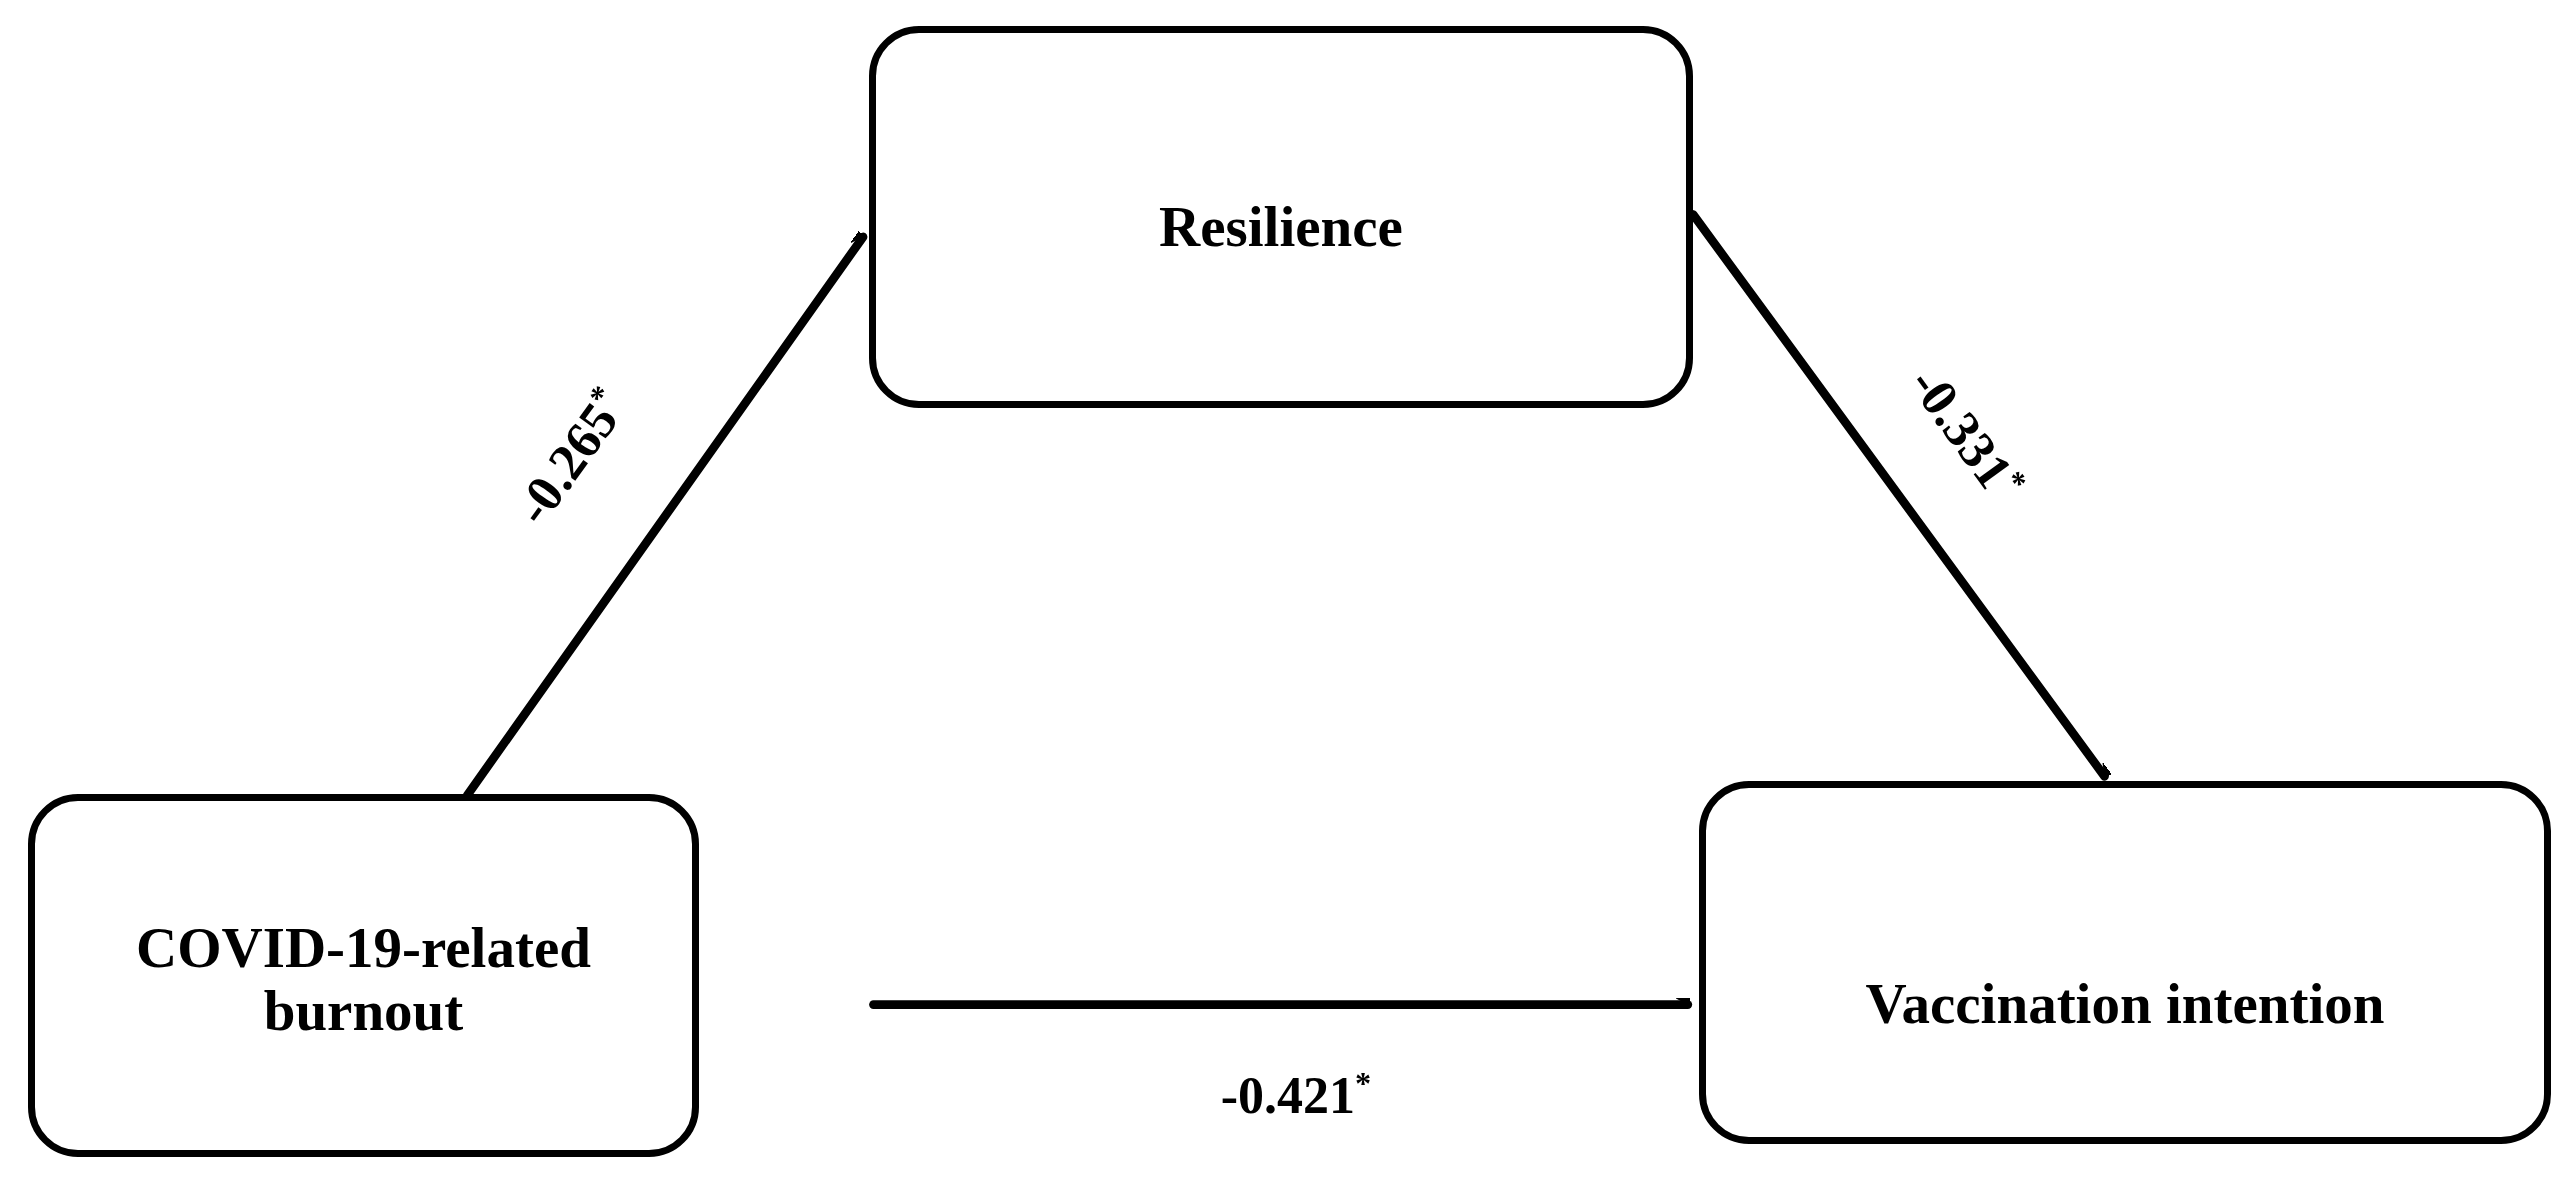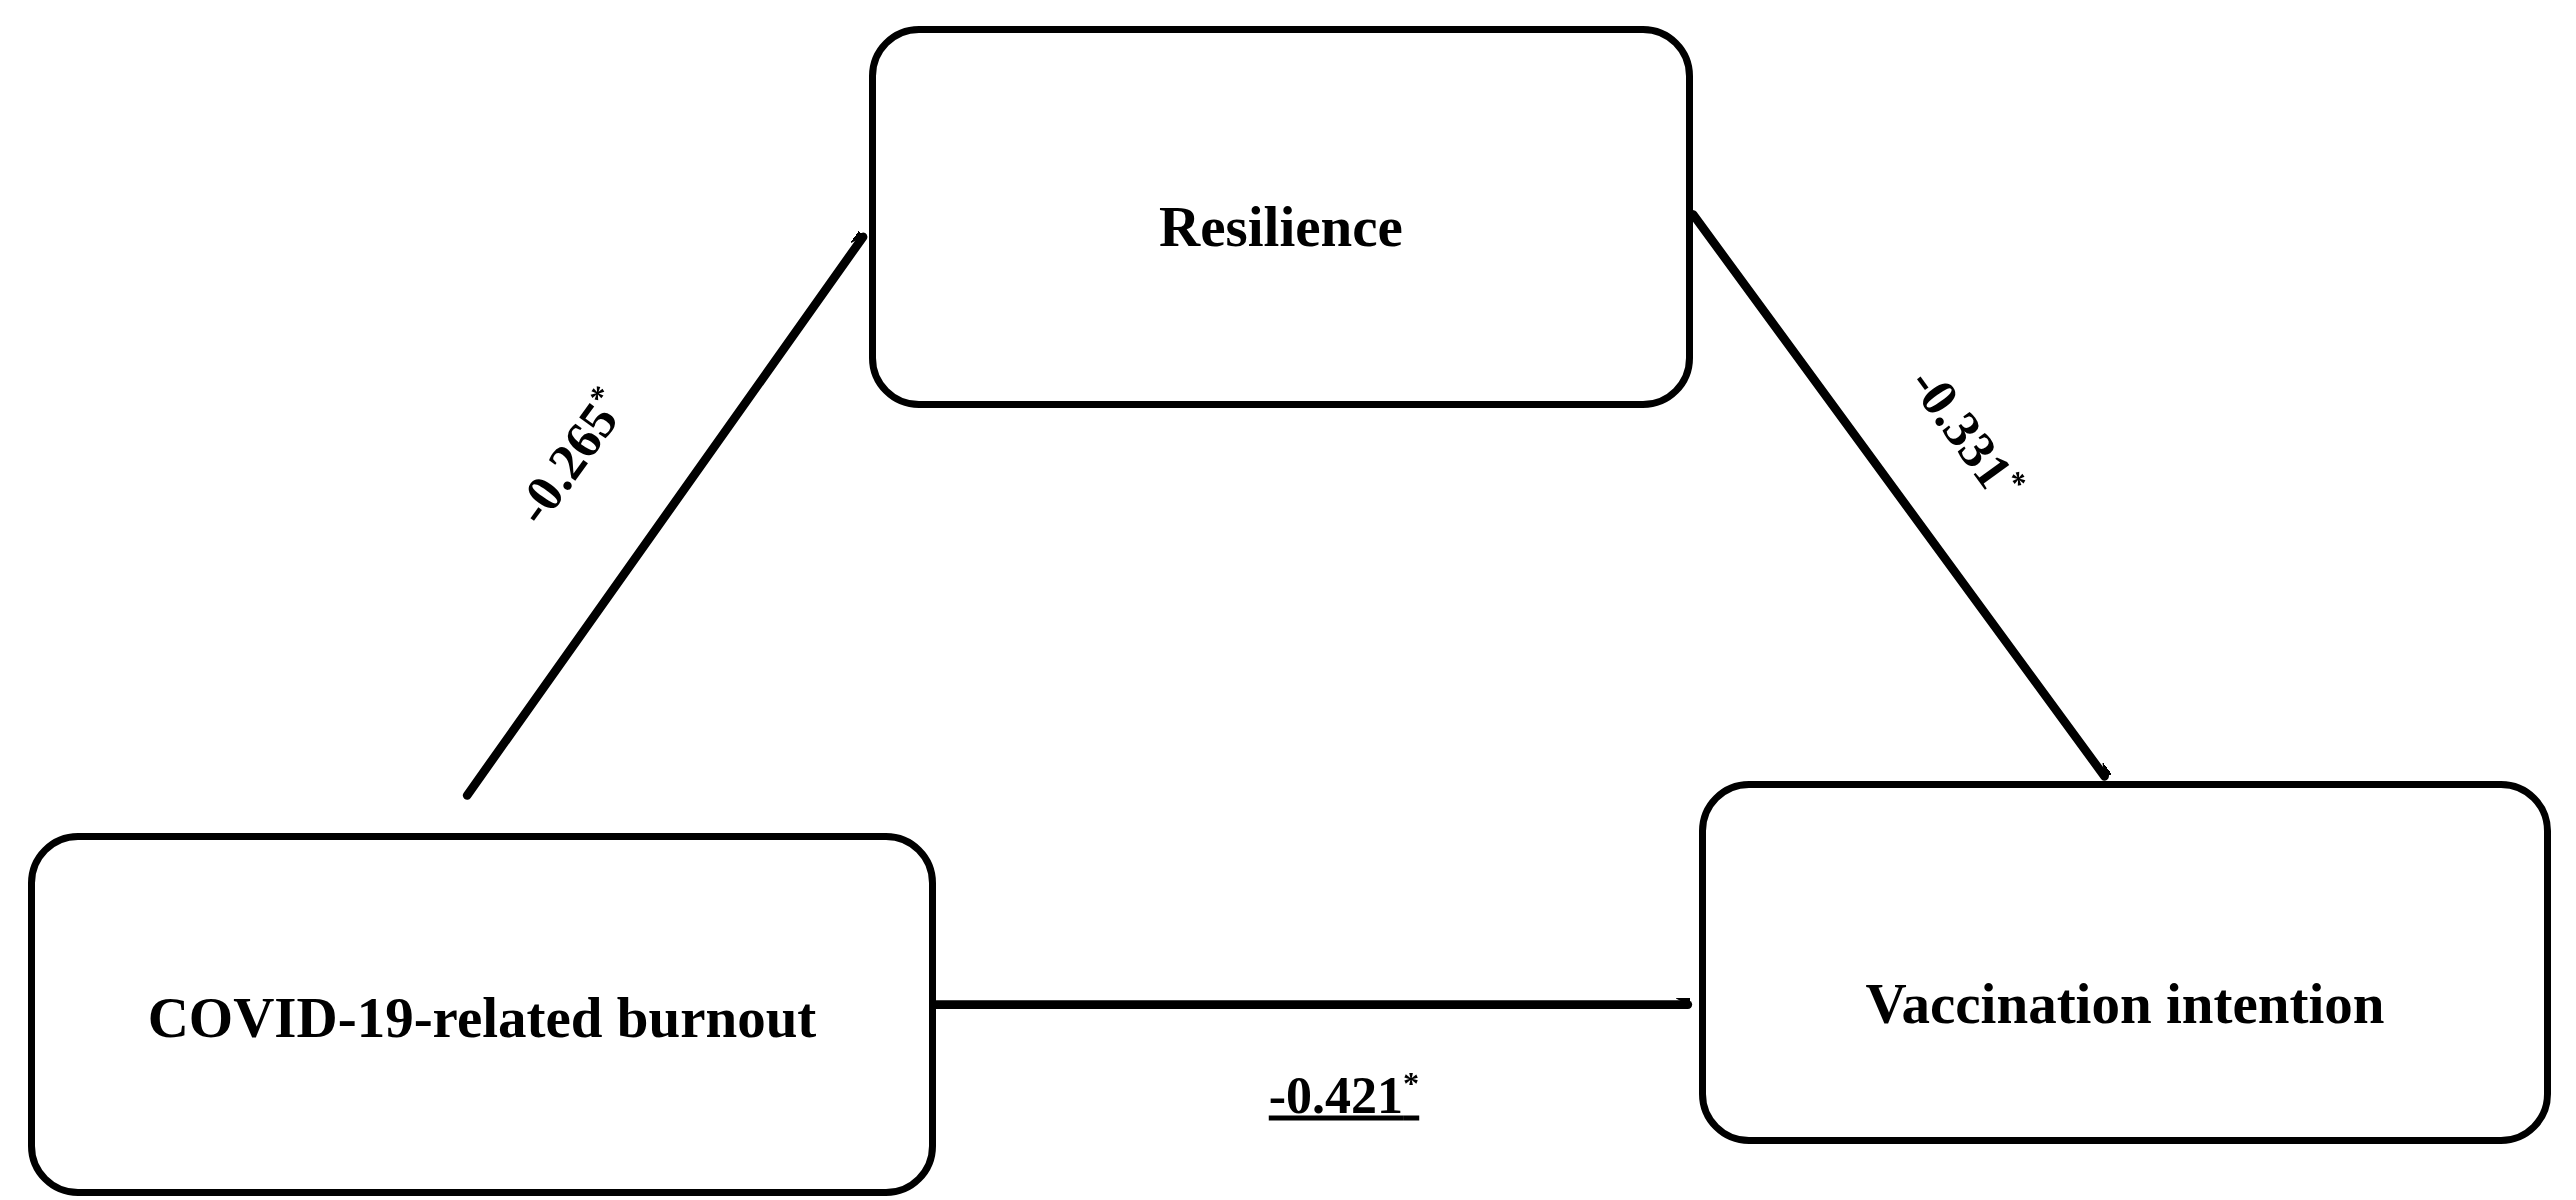--- a/index.html
+++ b/index.html
@@ -39,23 +39,22 @@
     line-height: 1.1;
     letter-spacing: 0px;
   }
   #node-resilience {
     left: 869px; top: 26px;
     width: 824px; height: 382px;
     padding-top: 20px;
   }
   #node-burnout {
     left: 28px; top: 794px;
-    width: 908px; height: 363px;
+    width: 671px; height: 363px;
     padding-top: 8px;
-    margin-top: 39px;
   }
   #node-vaccination {
     left: 1699px; top: 781px;
     width: 852px; height: 363px;
     padding-top: 84px;
   }
   .edge-label {
     position: absolute;
     font-weight: bold;
     font-size: 52px;
@@ -69,21 +68,21 @@
   }
   #label-a {
     left: 571px; top: 457px;
     transform: translate(-50%, -50%) rotate(-54deg);
   }
   #label-b {
     left: 1966px; top: 434px;
     transform: translate(-50%, -50%) rotate(54deg);
   }
   #label-c {
-    left: 1344px; top: 1095px; text-decoration: underline;
+    left: 1296px; top: 1095px;
   }
 </style>
 </head>
 <body>
 
 <div id="stage">
 
   <svg id="arrow-layer" viewBox="0 0 2979 1388" xmlns="http://www.w3.org/2000/svg">
     <defs>
       <marker id="openArrow" markerWidth="16" markerHeight="16" viewBox="0 0 20 20" refX="17" refY="10" orient="auto" markerUnits="userSpaceOnUse">

